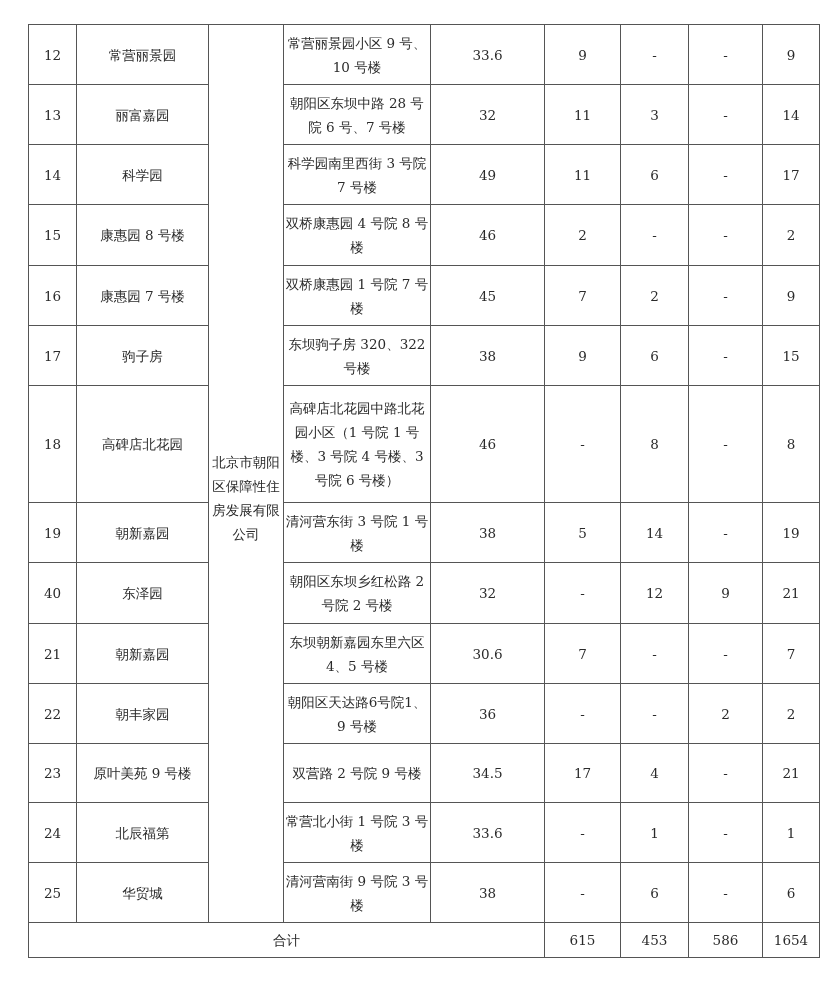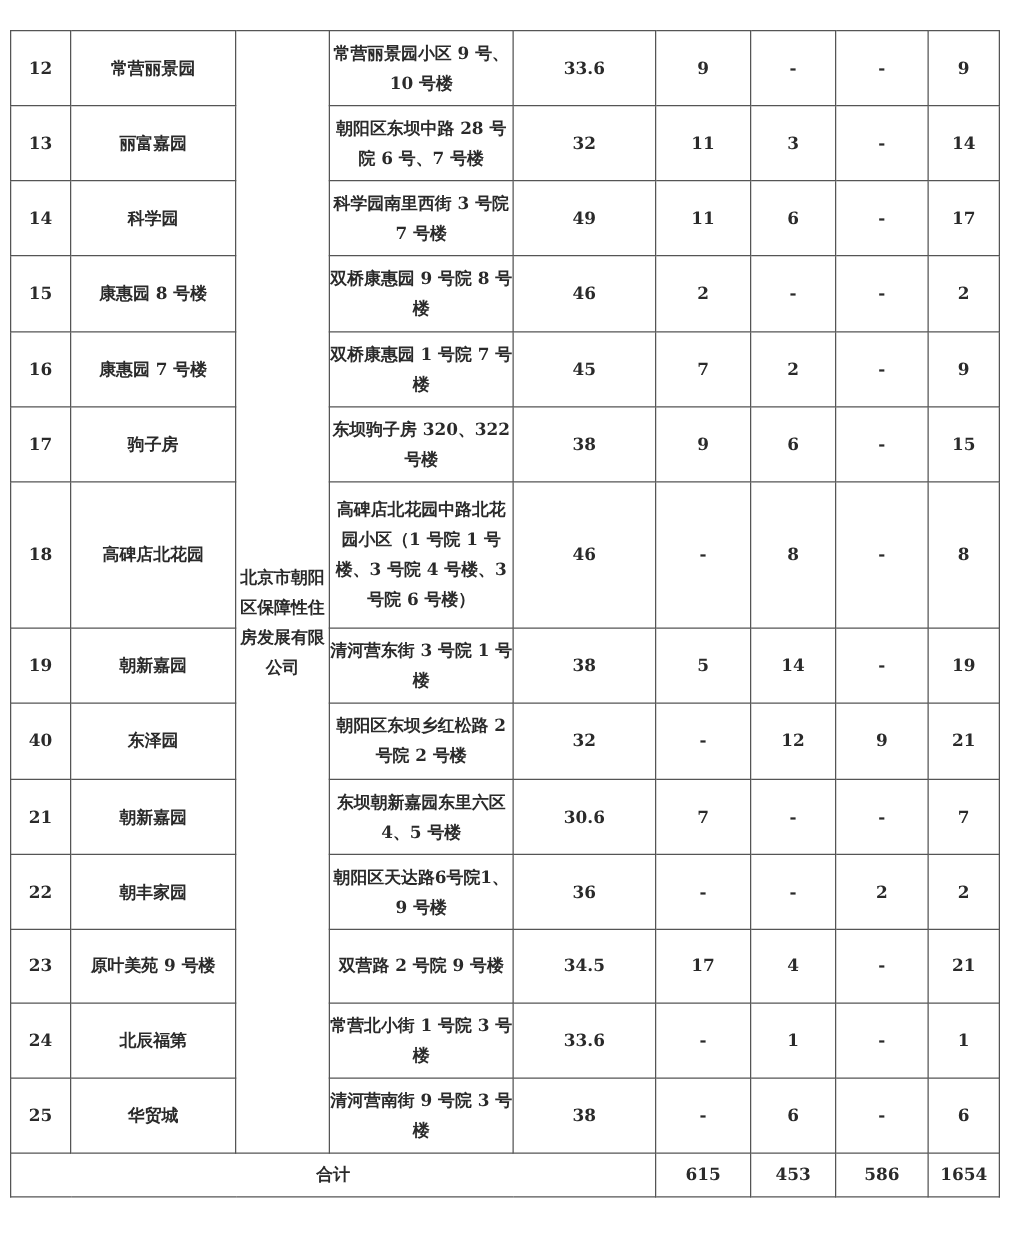--- a/index.html
+++ b/index.html
@@ -1,19 +1,19 @@
 <!DOCTYPE html>
 <html><head>
 <meta charset="utf-8">
 <style>
   html, body { margin:0; padding:0; background:#ffffff; }
   body { width:823px; height:1008px; position:relative; overflow:hidden;
          font-family:"DejaVu Serif","Liberation Serif",serif; color:#2a2a2a; }
-  table.tbl { position:absolute; left:8px; top:24px; border-collapse:collapse;
-              table-layout:fixed; width:791px;font-weight:bold; }
+  table.tbl { position:absolute; left:28px; top:24px; border-collapse:collapse;
+              table-layout:fixed; width:791px; }
   table.tbl td { border:1.5px solid #555; text-align:center; vertical-align:middle;
                  font-size:13.5px; line-height:24px; padding:0; overflow:hidden; }
   td.addr { padding:0 1px; word-break:break-all; }
   td.num { font-size:13.5px; }
   td.tot { text-align:right; padding-right:2px; font-size:15px; }
   td.tot-label { font-size:14px; }
   td.company { line-height:24px; padding:0 2px; }
 </style>
 </head>
 <body>
@@ -58,21 +58,21 @@
         <td class="addr">科学园南里西街 3 号院 7 号楼</td>
         <td class="num">49</td>
         <td class="num">11</td>
         <td class="num">6</td>
         <td class="num">-</td>
         <td class="num">17</td>
       </tr>
       <tr style="height: 61px;">
         <td class="num">15</td>
         <td>康惠园 8 号楼</td>
-        <td class="addr">双桥康惠园 9 号院 8 号楼</td>
+        <td class="addr">双桥康惠园 4 号院 8 号楼</td>
         <td class="num">46</td>
         <td class="num">2</td>
         <td class="num">-</td>
         <td class="num">-</td>
         <td class="num">2</td>
       </tr>
       <tr style="height: 60px;">
         <td class="num">16</td>
         <td>康惠园 7 号楼</td>
         <td class="addr">双桥康惠园 1 号院 7 号楼</td>

